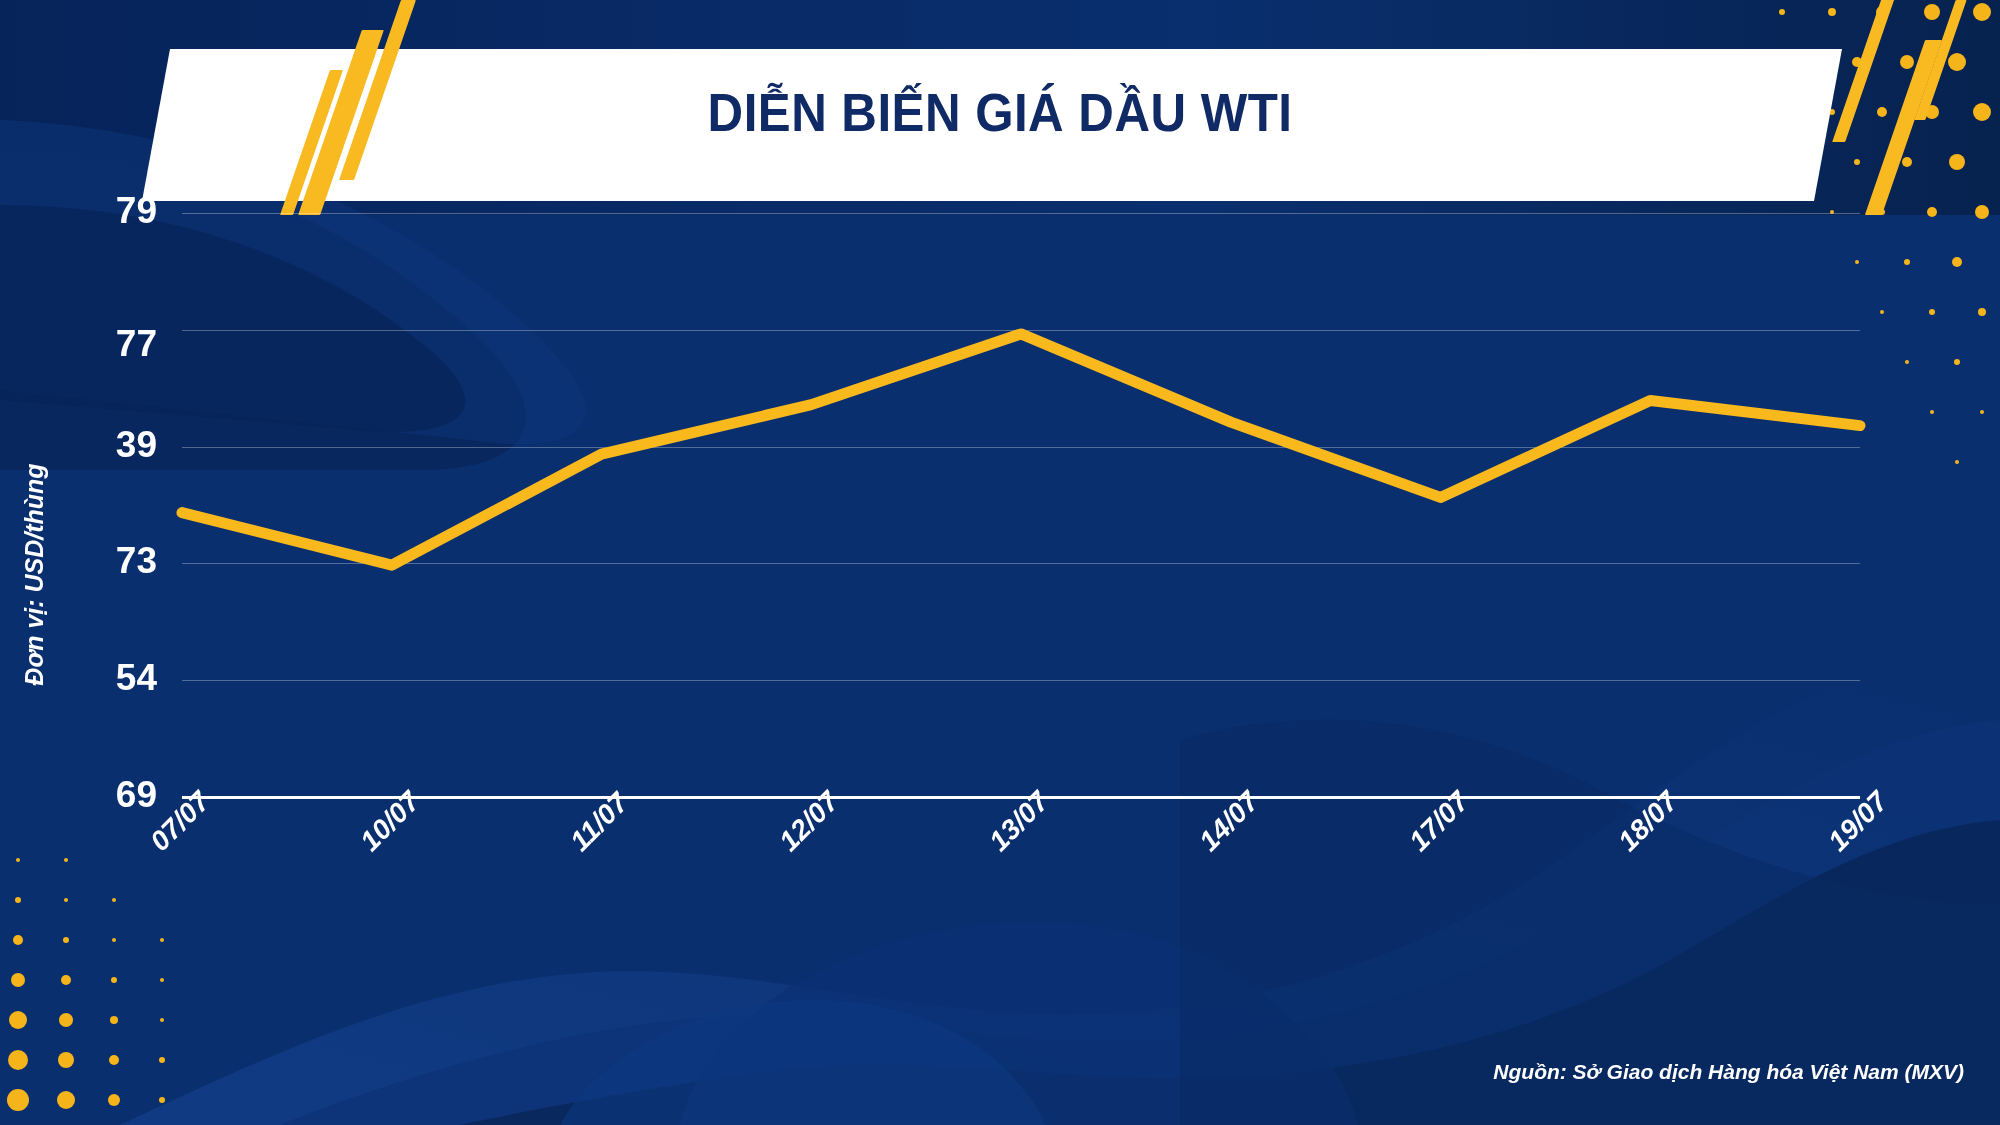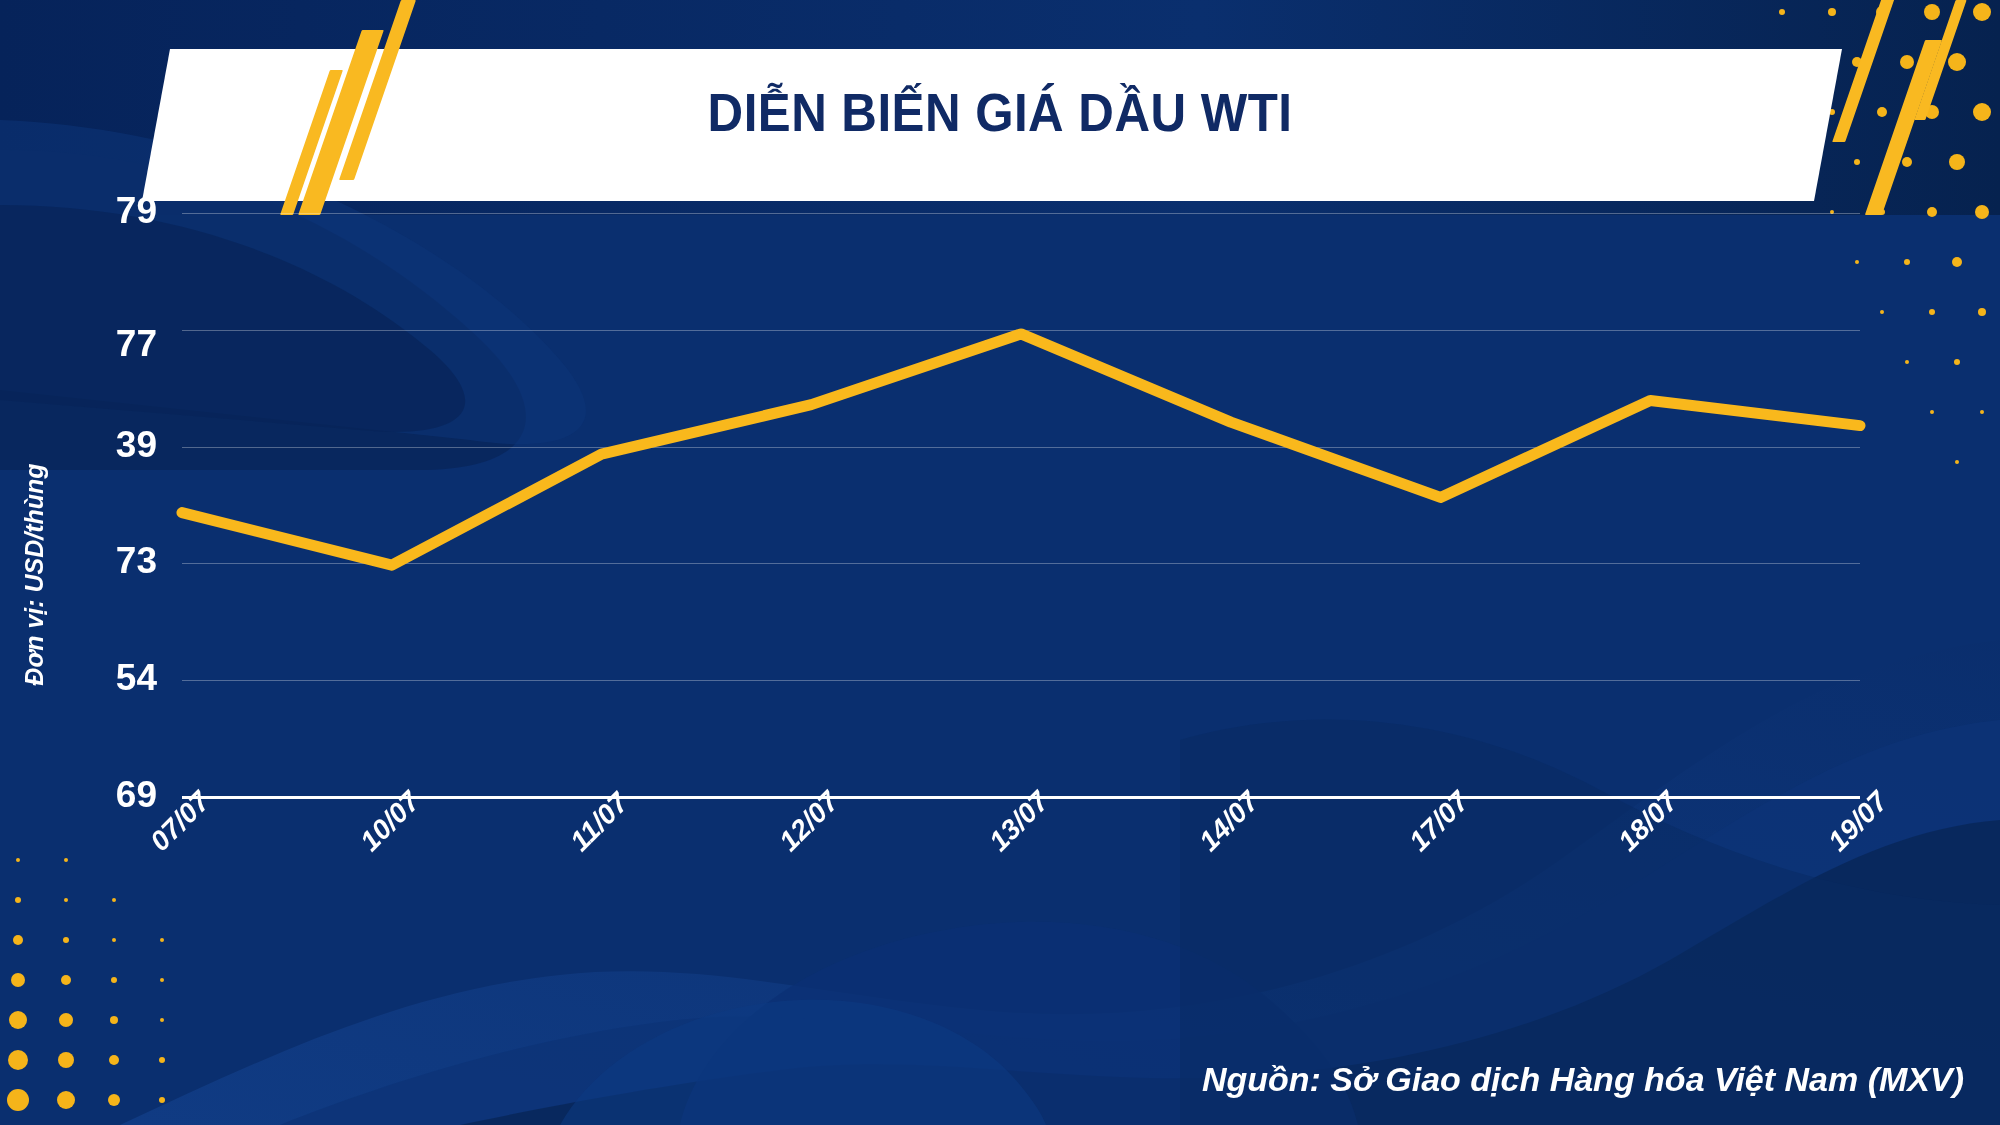--- a/index.html
+++ b/index.html
@@ -58,21 +58,21 @@
   .ytick{
     position:absolute;width:110px;text-align:right;color:#ffffff;
     font-size:37px;font-weight:700;
   }
   .xtick{
     position:absolute;color:#ffffff;font-size:28px;font-weight:700;font-style:italic;
     white-space:nowrap;transform:rotate(-45deg);transform-origin:left top;
   }
   .source{
     position:absolute;right:36px;top:1060px;color:#ffffff;
-    font-size:34px;font-weight:700;font-style:italic;white-space:nowrap;
+    font-size:21px;font-weight:700;font-style:italic;white-space:nowrap;
   }
   .gridline{position:absolute;height:1px;background:rgba(255,255,255,.30);}
   .baseline{position:absolute;height:3px;background:#ffffff;}
 </style>
 </head>
 <body>
 
 <div id="stage">
 
   <svg class="bgsvg" viewBox="0 0 2000 1125" preserveAspectRatio="none">

